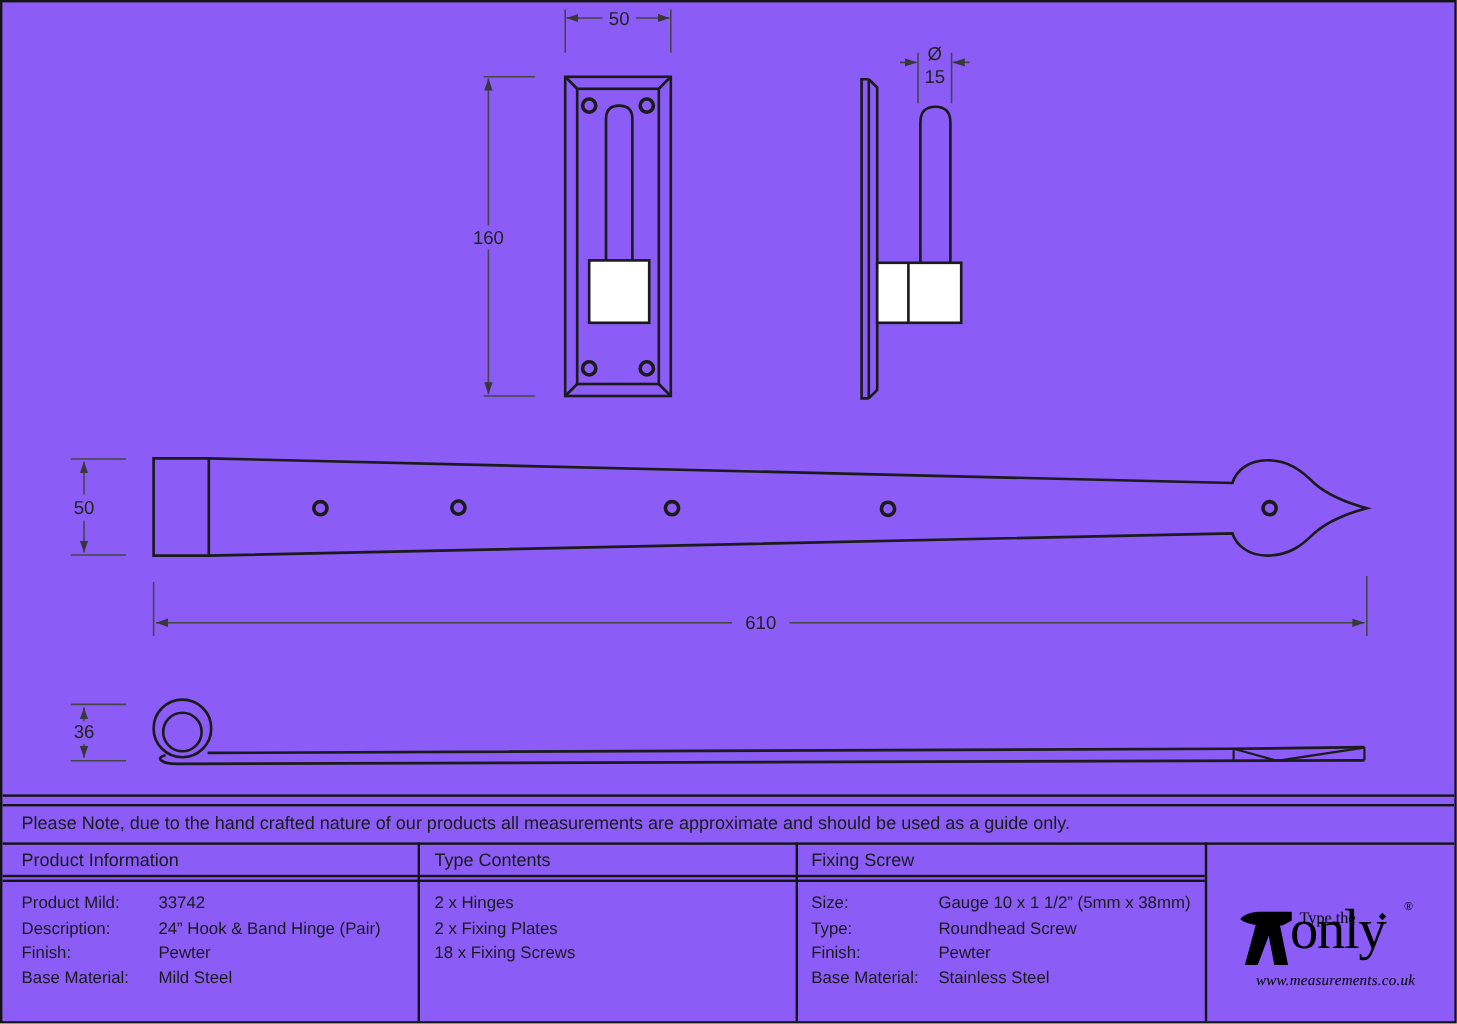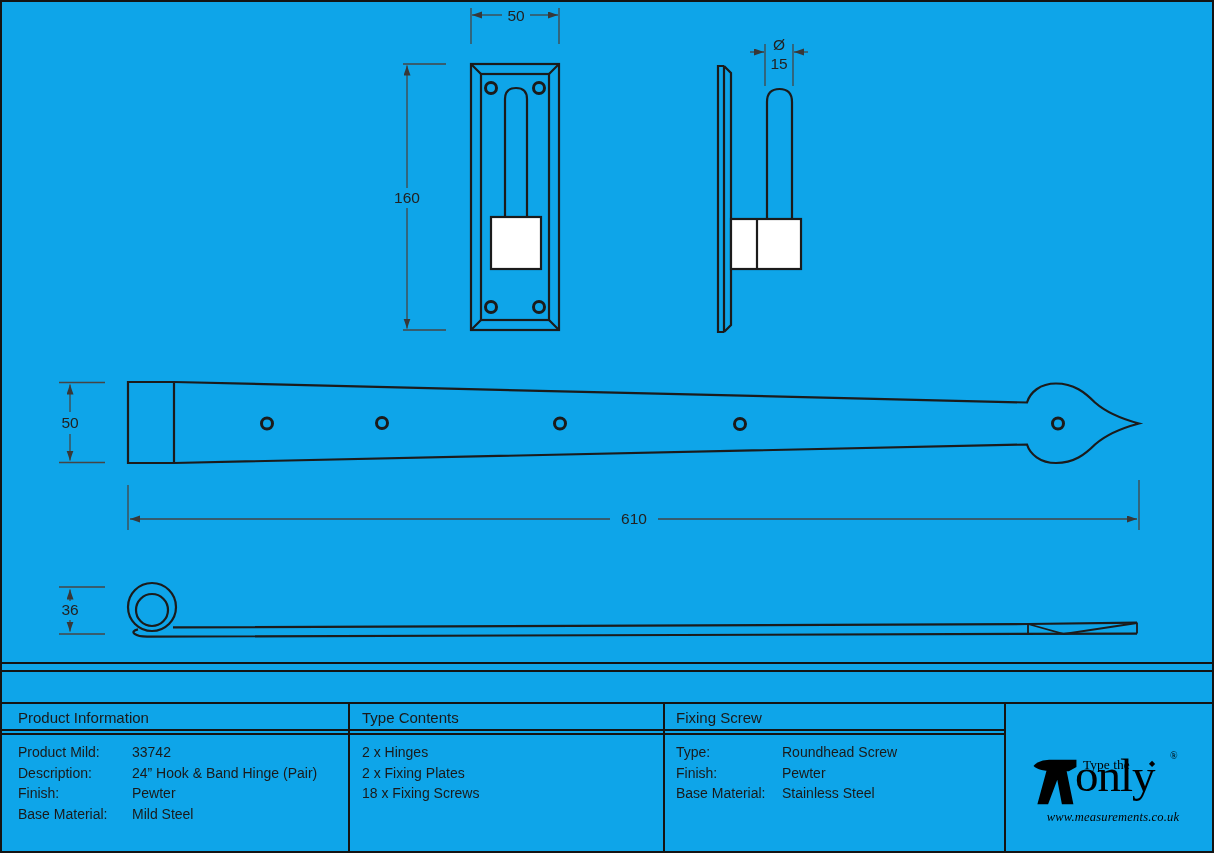--- a/index.html
+++ b/index.html
@@ -1,16 +1,16 @@
 <!DOCTYPE html>
 <html><head>
 <meta charset="utf-8">
 <style>
   html,body{margin:0;padding:0;background:#fff;}
-  .sheet{position:relative;width:1214px;height:853px;background:#0ea5e9;border:2px solid #141414;box-sizing:border-box;
+  .sheet{position:relative;width:1214px;height:853px;background:#8b5cf6;border:2px solid #141414;box-sizing:border-box;
          font-family:"Liberation Sans","DejaVu Sans",sans-serif;color:#1a1a1a;overflow:hidden;}
   .drawing{position:absolute;left:0;top:0;}
   .dim-text{font-family:"Liberation Sans","DejaVu Sans",sans-serif;font-size:15.5px;fill:#222;}
   .hline{position:absolute;height:2px;background:#141414;}
   .vline{position:absolute;width:2px;background:#141414;}
   .note-text{position:absolute;left:16px;top:670px;height:30px;line-height:30px;font-size:15px;}
   .col-header{position:absolute;top:707px;font-size:15px;}
   .kv-block{position:absolute;top:740px;font-size:14px;line-height:20.5px;}
   .kv-row{display:flex;}
   .kv-label{flex:0 0 auto;}
@@ -131,20 +131,21 @@
 
   <div class="hline" style="left:0;top:660px;width:1210px;"></div>
   <div class="hline" style="left:0;top:668px;width:1210px;"></div>
   <div class="hline" style="left:0;top:700px;width:1210px;"></div>
   <div class="hline" style="left:0;top:727px;width:1002px;"></div>
   <div class="hline" style="left:0;top:731px;width:1002px;"></div>
   <div class="vline" style="left:346px;top:700px;height:149px;"></div>
   <div class="vline" style="left:661px;top:700px;height:149px;"></div>
   <div class="vline" style="left:1002px;top:700px;height:149px;"></div>
 
+  <div class="note-text">Please Note, due to the hand crafted nature of our products all measurements are approximate and should be used as a guide only.</div>
 
   <div class="col-header" style="left:16px;">Product Information</div>
   <div class="col-header" style="left:360px;">Type Contents</div>
   <div class="col-header" style="left:674px;">Fixing Screw</div>
 
   <div class="kv-block prod" style="left:16px;">
     <div class="kv-row">
       <span class="kv-label">Product Mild:</span>
       <span class="kv-value">33742</span>
     </div>
@@ -162,20 +163,24 @@
     </div>
   </div>
 
   <div class="kv-block pack-items" style="left:360px;">
     <div>2 x Hinges</div>
     <div>2 x Fixing Plates</div>
     <div>18 x Fixing Screws</div>
   </div>
 
   <div class="kv-block screw" style="left:674px;">
+    <div class="kv-row">
+      <span class="kv-label">Size:</span>
+      <span class="kv-value">Gauge 10 x 1 1/2” (5mm x 38mm)</span>
+    </div>
     <div class="kv-row">
       <span class="kv-label">Type:</span>
       <span class="kv-value">Roundhead Screw</span>
     </div>
     <div class="kv-row">
       <span class="kv-label">Finish:</span>
       <span class="kv-value">Pewter</span>
     </div>
     <div class="kv-row">
       <span class="kv-label">Base Material:</span>

